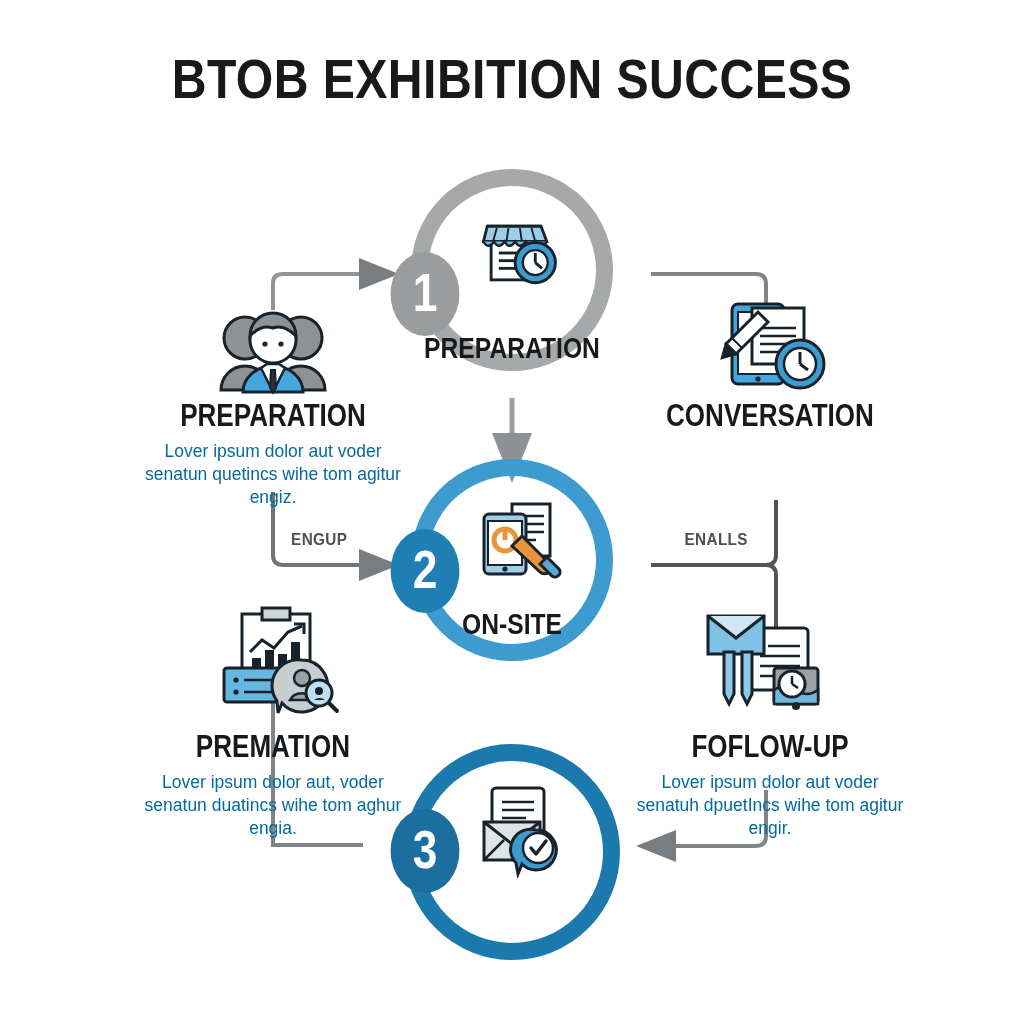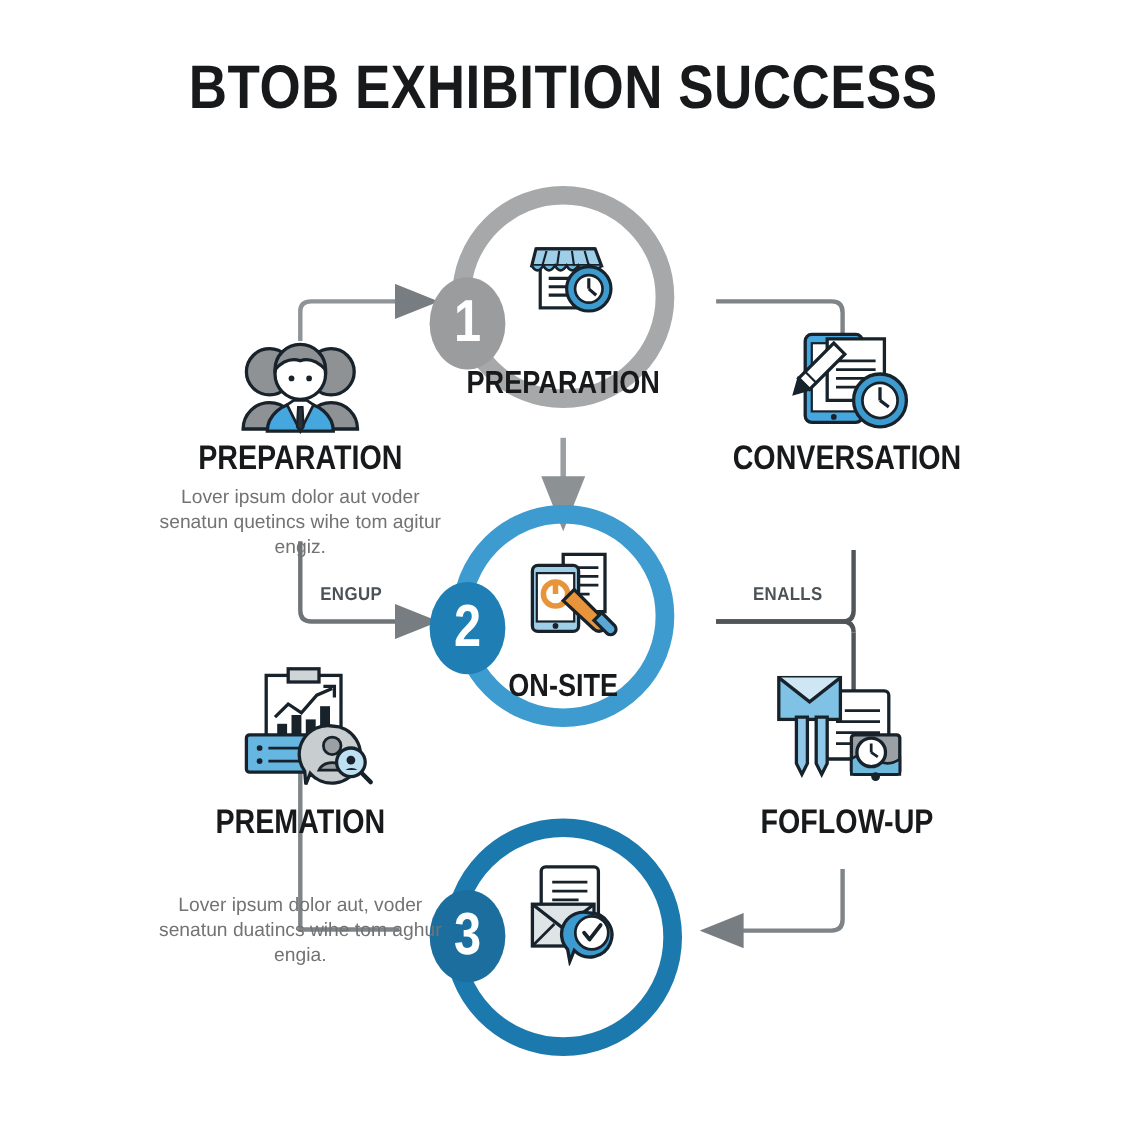--- a/index.html
+++ b/index.html
@@ -81,32 +81,32 @@
   .corner-title {
     font-size: 31px;
     font-weight: 700;
     color: #17191b;
     transform: scaleX(0.84);
     white-space: nowrap;
   }
   .corner-body {
     font-size: 17.5px;
     line-height: 23px;
-    color: #737373;
+    color: #0369a1;
     font-weight: 400;
   }
   .corner-left { width: 260px; text-align: center; left: 143px; }
   .corner-right { width: 270px; text-align: center; left: 635px; }
 
   #tl-title { top: 398px; }
   #tl-body  { top: 440px; }
   #tr-title { top: 398px; }
   #tr-body  { top: 440px; }
   #bl-title { top: 729px; }
-  #bl-body  { top: 771px; margin-top: 40px; }
+  #bl-body  { top: 771px; }
   #br-title { top: 729px; }
   #br-body  { top: 771px; }
 
   
   .conn-label {
     font-size: 17px;
     font-weight: 700;
     color: #4b5154;
     letter-spacing: 0.4px;
     transform: scaleX(0.9);
@@ -333,14 +333,15 @@
 
     <rect x="76" y="62" width="44" height="36" rx="3" fill="#9aa0a4" stroke="#17222b" stroke-width="3"></rect>
     <path d="M76,84 q11,-8 22,0 q11,8 22,0 l0,14 l-44,0 z" fill="#6fb9dd" stroke="#17222b" stroke-width="2.5"></path>
     <circle cx="94" cy="78" r="13" fill="#ffffff" stroke="#17222b" stroke-width="3"></circle>
     <line x1="94" y1="78" x2="94" y2="70" stroke="#17222b" stroke-width="2.5"></line>
     <line x1="94" y1="78" x2="100" y2="82" stroke="#17222b" stroke-width="2.5"></line>
     <circle cx="98" cy="100" r="4" fill="#17222b"></circle>
   </svg>
 
   <div class="abs corner-title corner-right" id="br-title">FOFLOW-UP</div>
+  <div class="abs corner-body corner-right" id="br-body">Lover ipsum dolor aut voder senatuh dpuetIncs wihe tom agitur engir.</div>
 
 </div>
 
 </body></html>

